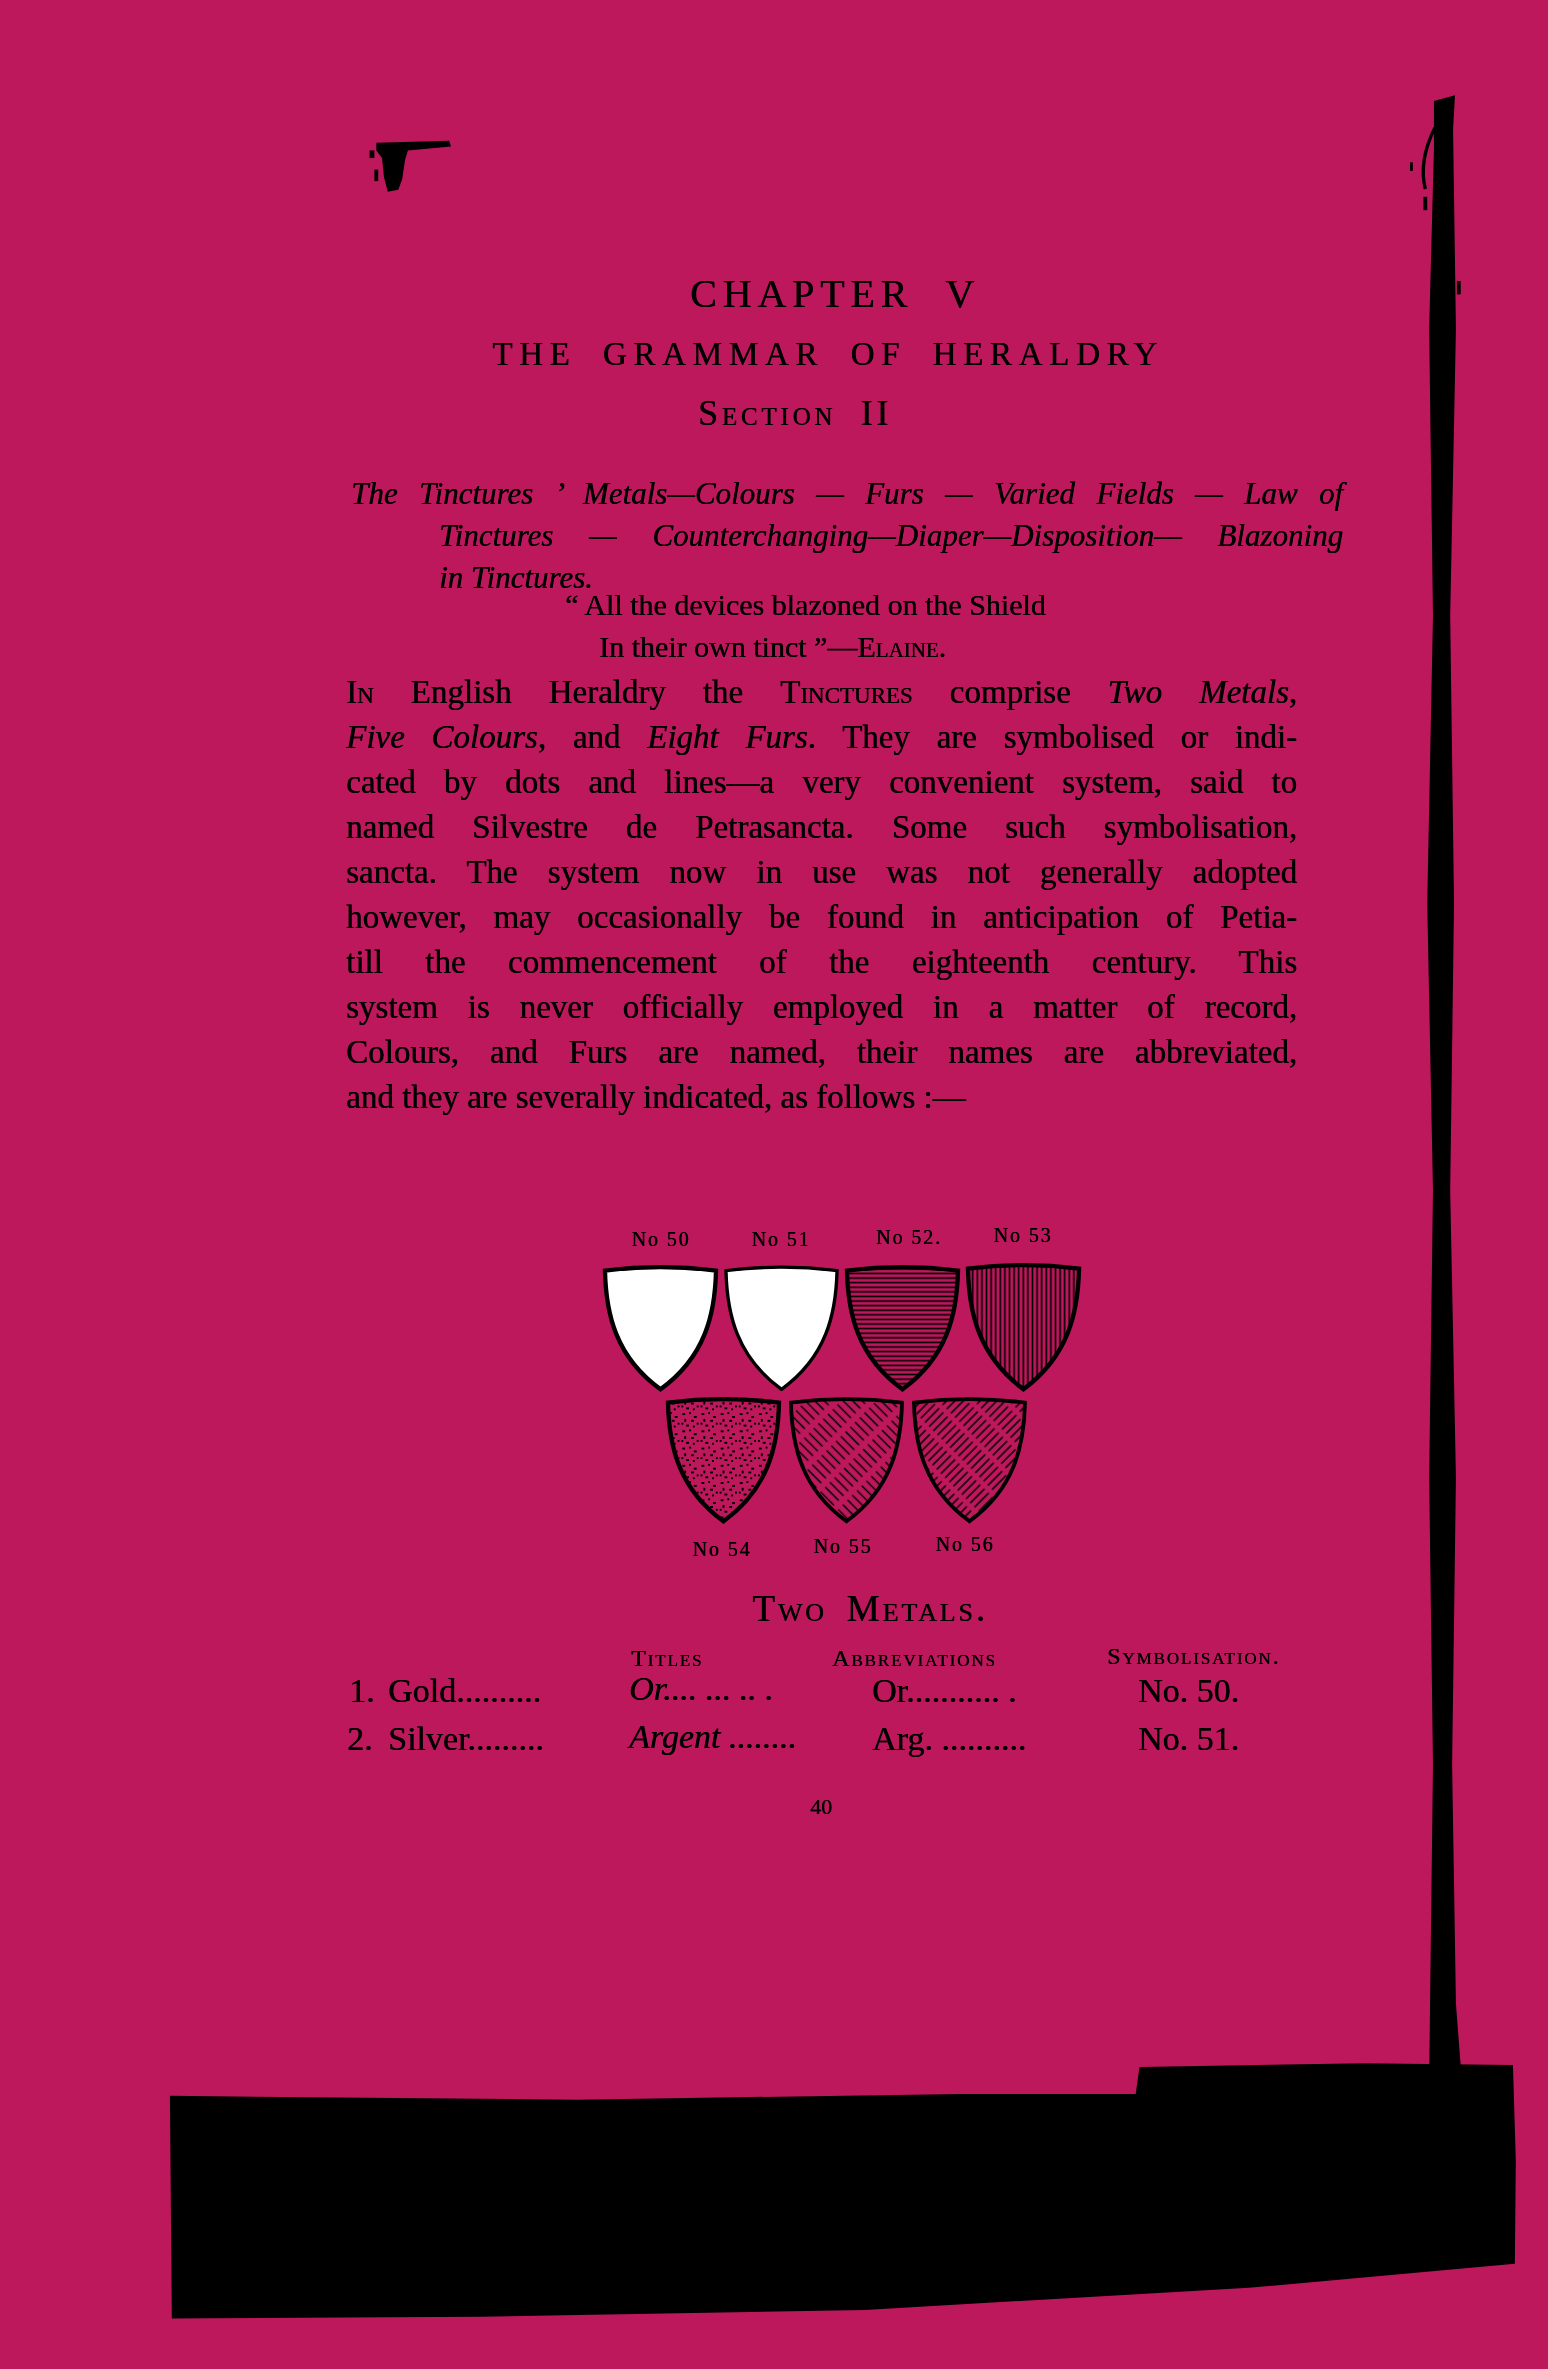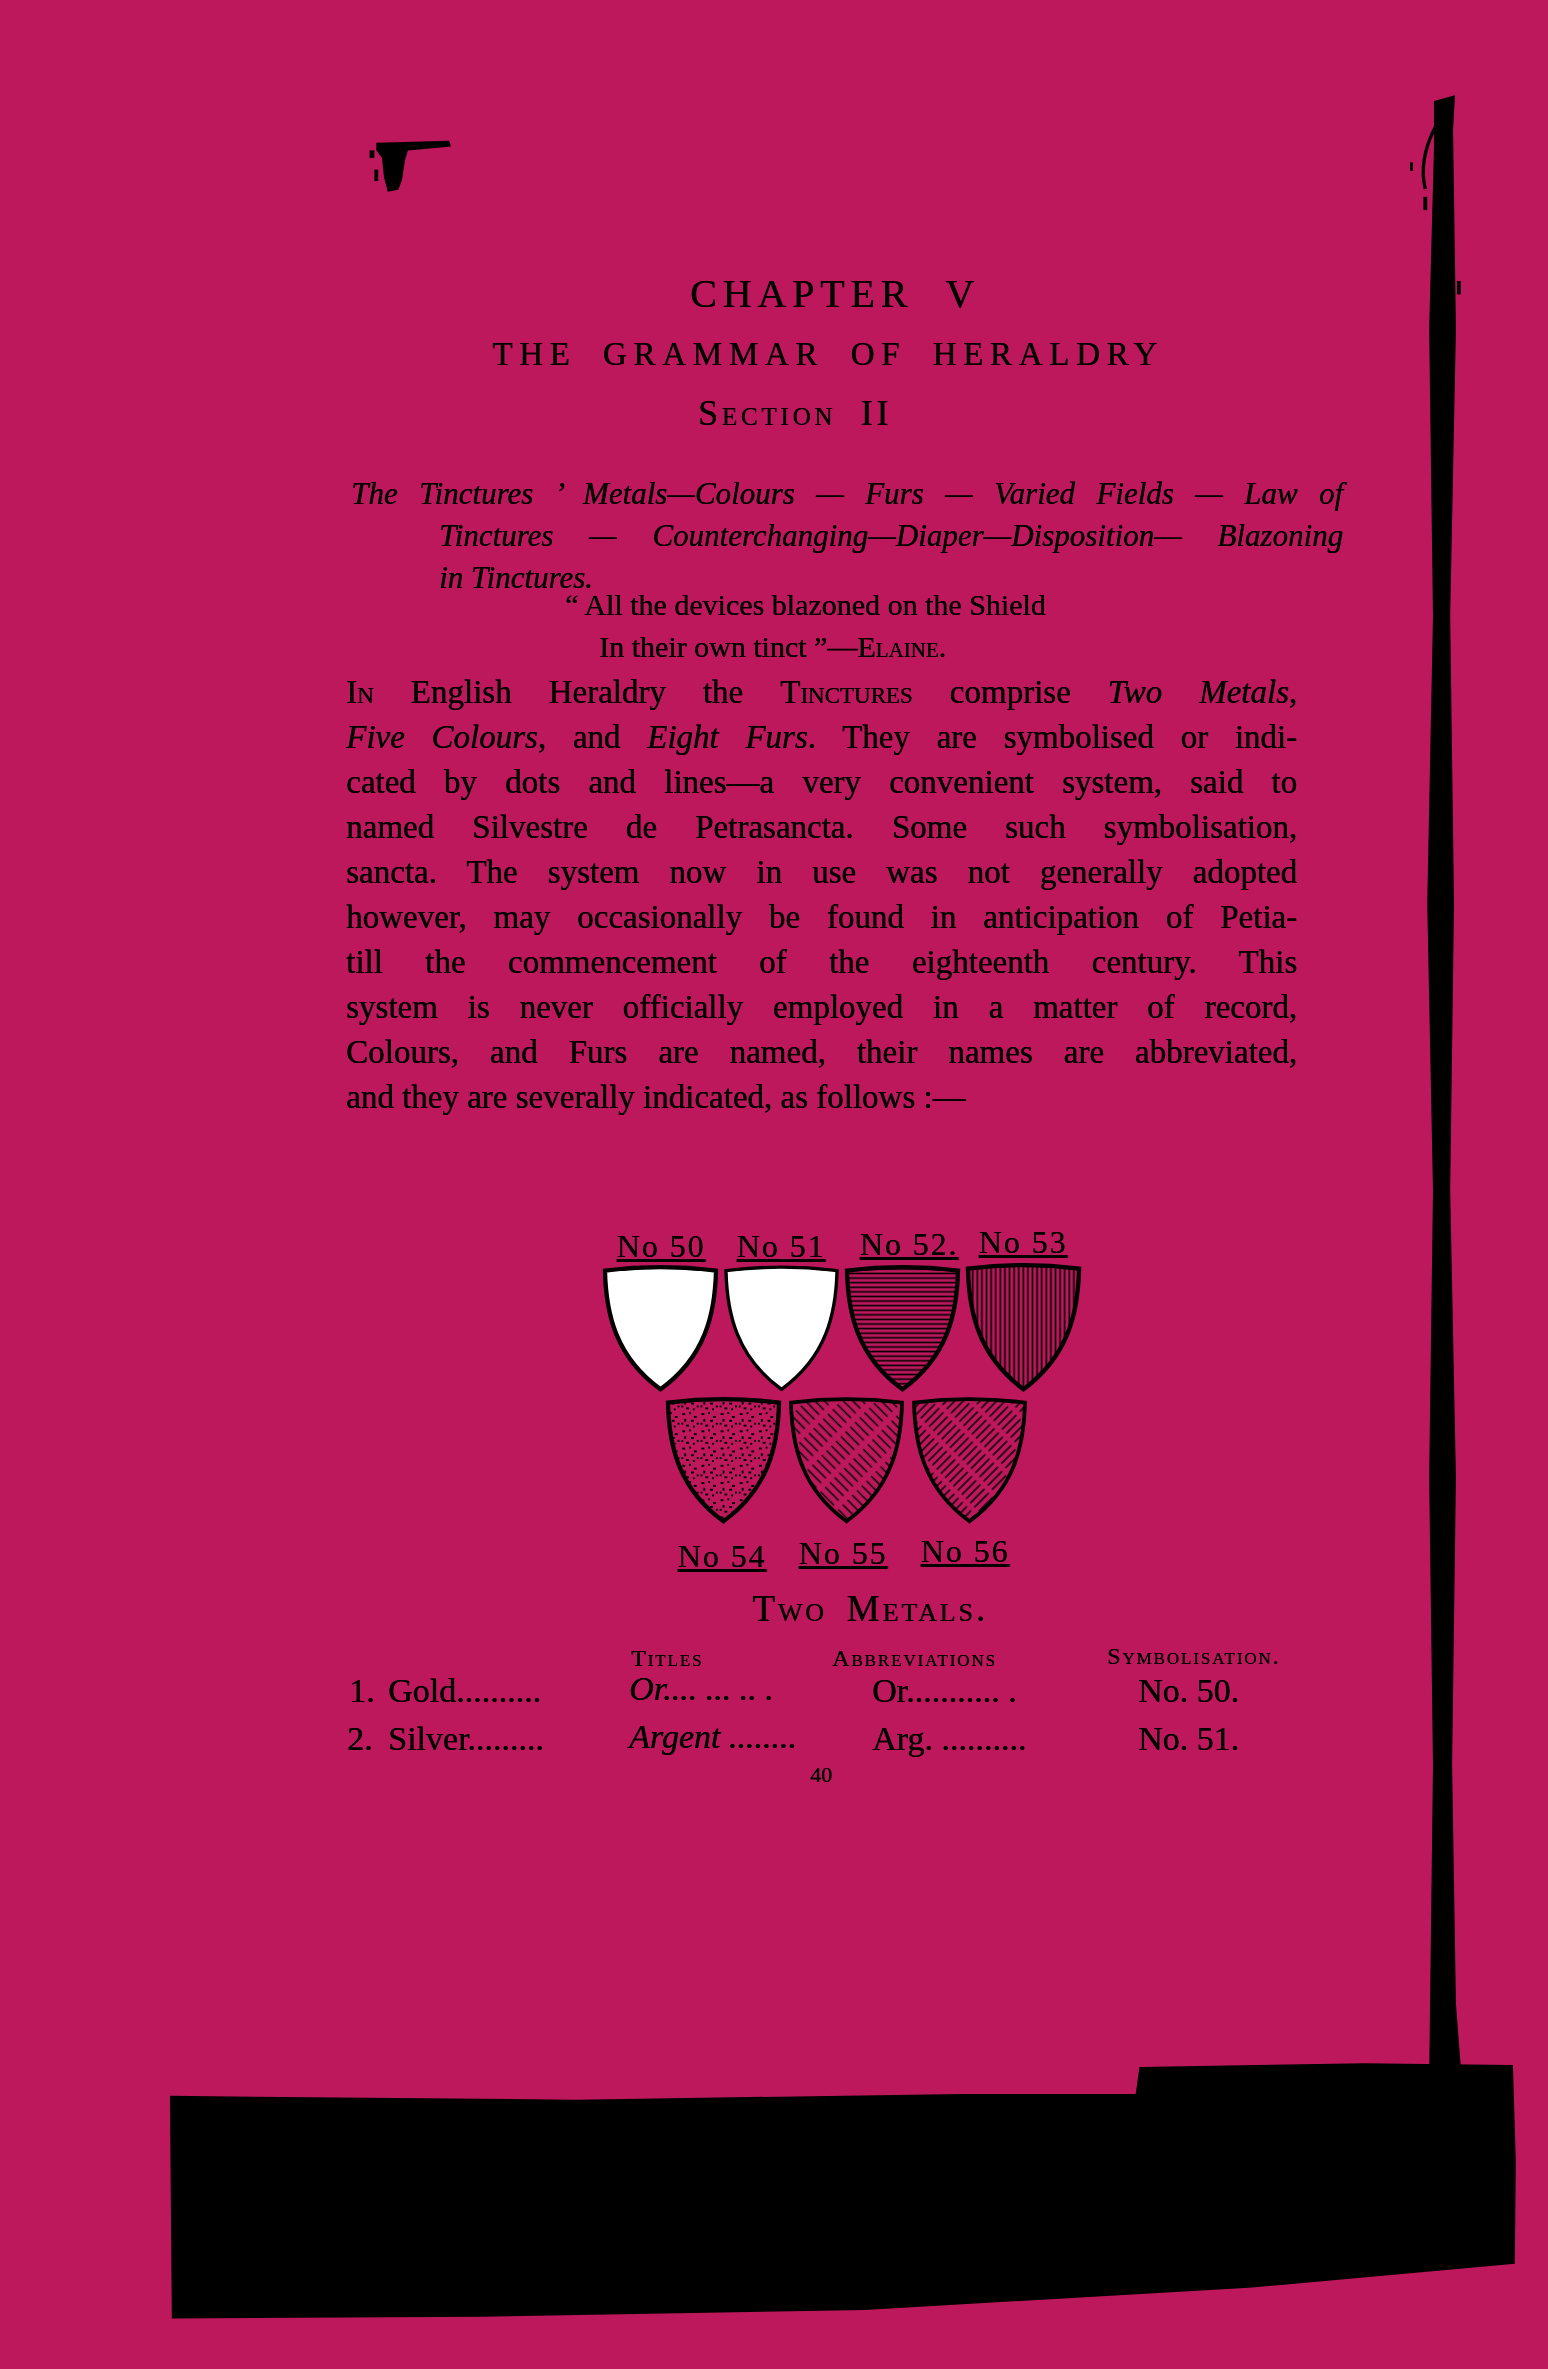--- a/index.html
+++ b/index.html
@@ -14,25 +14,25 @@
   .section{font-size:36px;font-variant:small-caps;letter-spacing:3.8px;word-spacing:11.5px;text-shadow:0.4px 0 currentColor;}
   .argument{left:351px;top:473px;width:992px;font-style:italic;font-size:31px;line-height:42px;
             text-shadow:0.4px 0 currentColor;}
   .argline{text-align:justify;text-align-last:justify;}
   .argline.indent{margin-left:88px;}
   .argline.last{text-align-last:left;}
   .quote{font-size:30px;line-height:42px;text-shadow:0.4px 0 currentColor;}
   .bodyblock{left:346px;top:670px;width:951px;font-size:33px;line-height:45px;text-shadow:0.5px 0 currentColor;}
   .bodyline{text-align:justify;text-align-last:justify;}
   .bodyline.last{text-align-last:left;}
-  .figlabel{font-size:32px;letter-spacing:1.9px;text-shadow:0.4px 0 currentColor;text-decoration:underline;}
+  .figlabel{font-size:20px;letter-spacing:1.9px;text-shadow:0.4px 0 currentColor;}
   .metals-heading{font-size:37px;font-variant:small-caps;letter-spacing:2.9px;word-spacing:7.7px;text-shadow:0.5px 0 currentColor;margin-left:44px;}
   .colhead{font-size:24px;font-variant:small-caps;letter-spacing:1.9px;text-shadow:0.4px 0 currentColor;}
   .cell{font-size:34px;text-shadow:0.5px 0 currentColor;white-space:nowrap;}
-  .pagenum{font-size:22px;text-shadow:0.4px 0 currentColor;}
+  .pagenum{font-size:22px;text-shadow:0.4px 0 currentColor;margin-top:32px;}
   svg.shield{position:absolute;overflow:visible;}
 </style>
 </head>
 <body>
 
 <div class="page">
 
   <svg width="0" height="0" style="position:absolute">
     <defs>
       <pattern id="pat-h" patternUnits="userSpaceOnUse" width="9" height="4.8">

